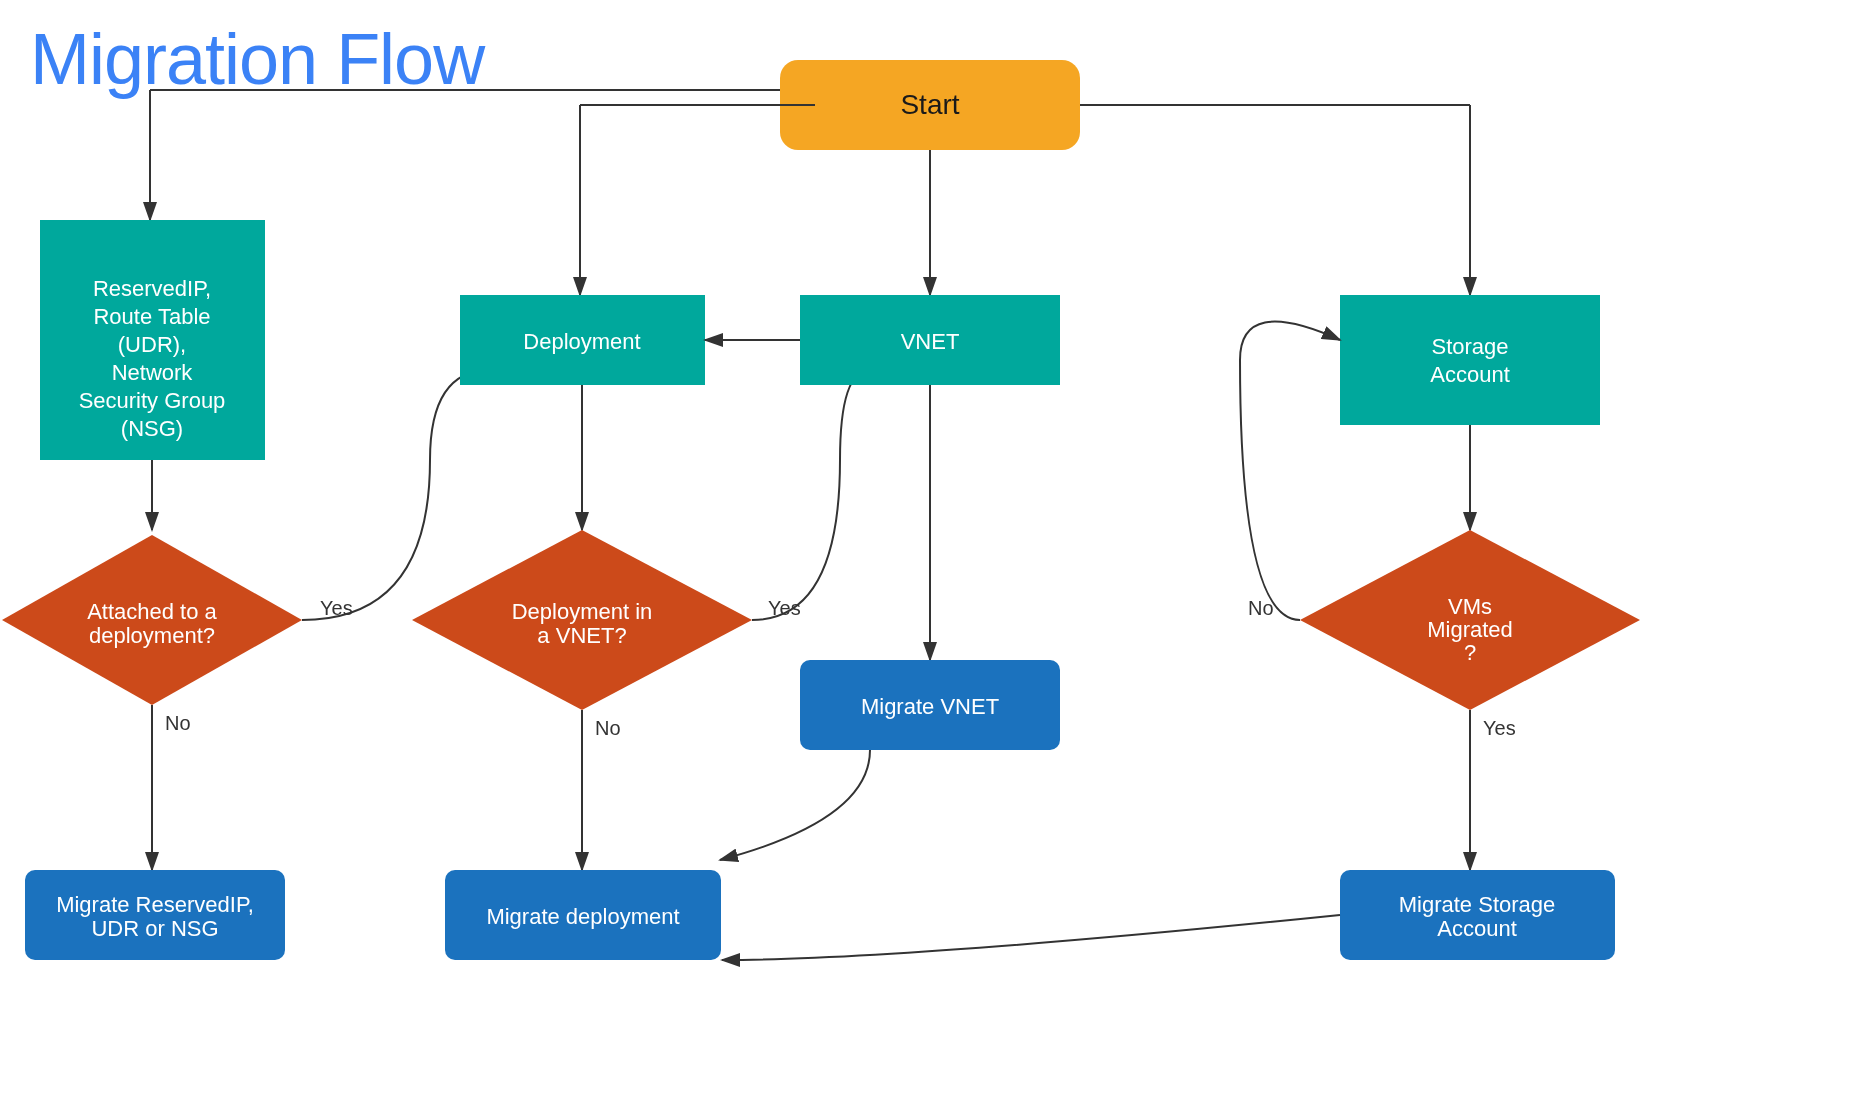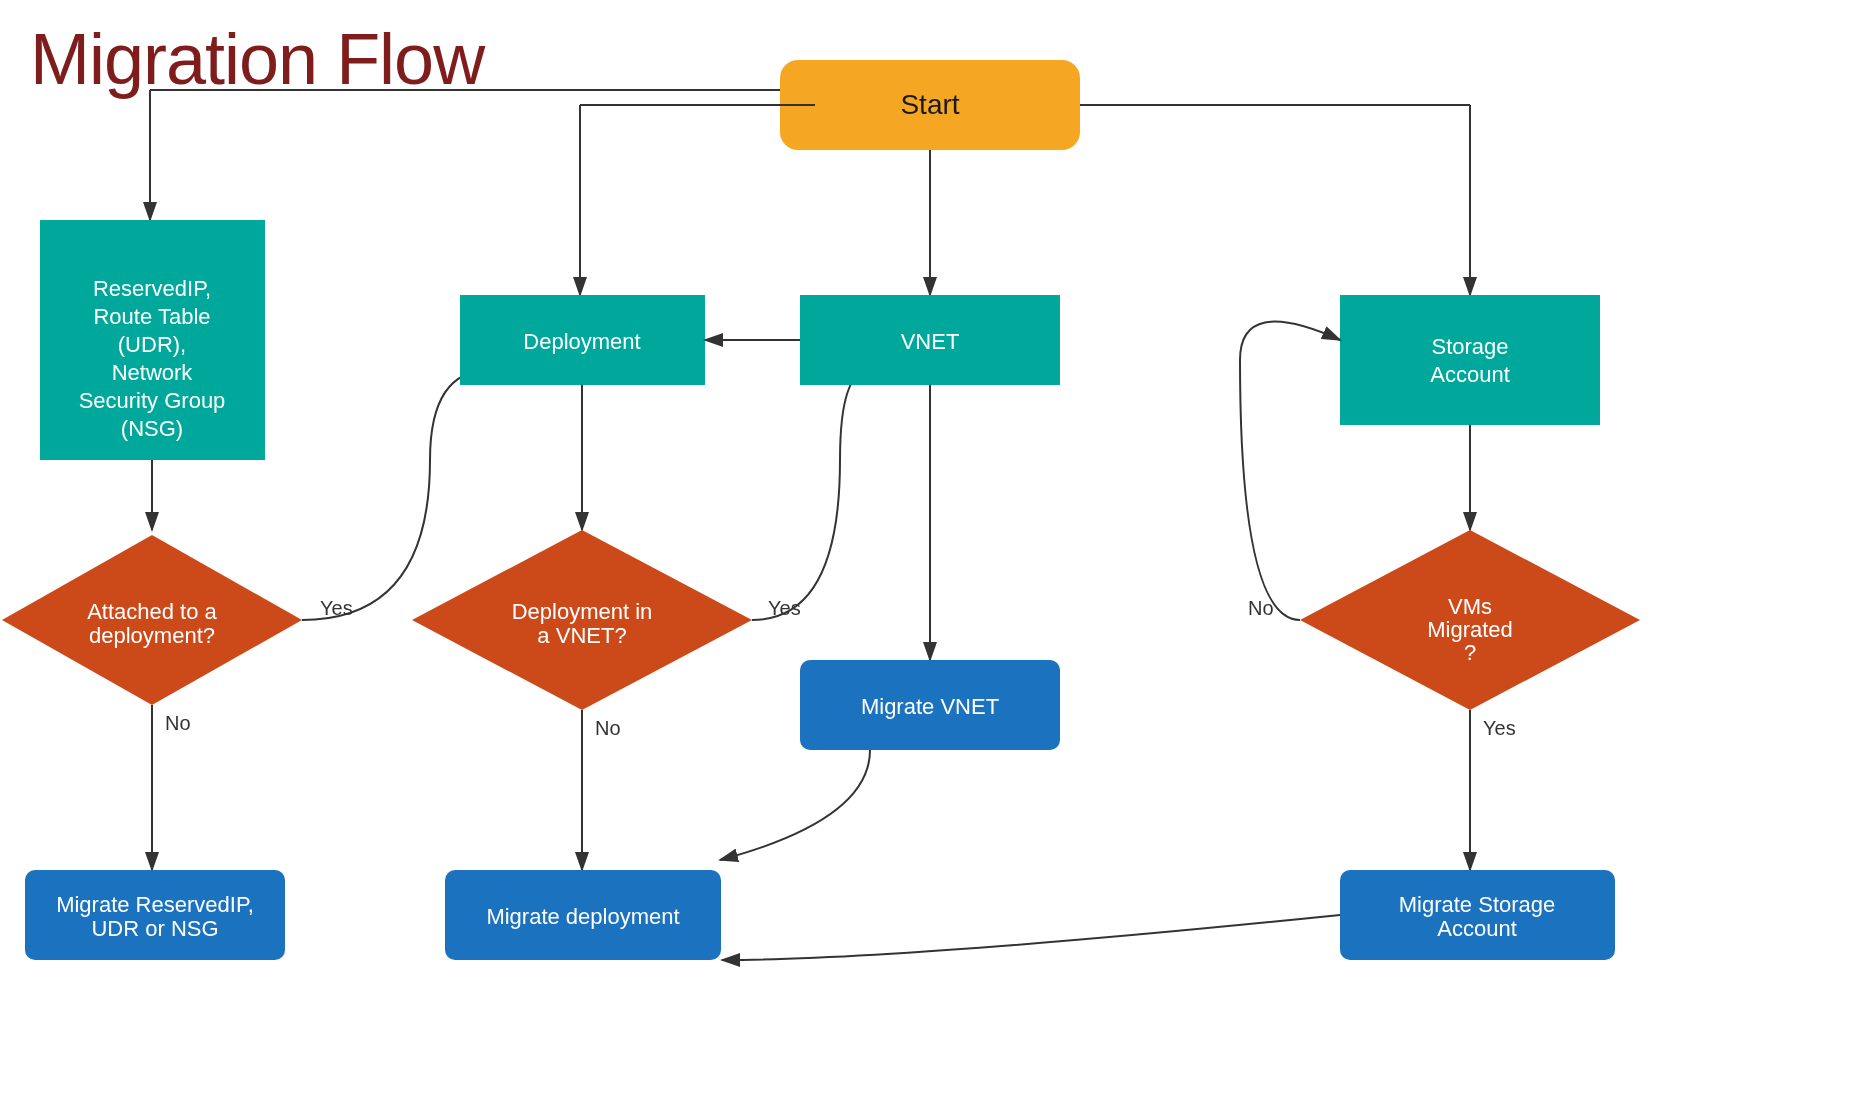--- a/index.html
+++ b/index.html
@@ -10,21 +10,21 @@
       height: 1102px;
       overflow: hidden;
       position: relative;
     }
     .page-title {
       position: absolute;
       top: 18px;
       left: 30px;
       font-size: 72px;
       font-weight: 300;
-      color: #7f1d1d;
+      color: #3b82f6;
       letter-spacing: -1px;
     }
     svg#flowchart {
       position: absolute;
       top: 0;
       left: 0;
       width: 1866px;
       height: 1102px;
     }
     .node-text {

